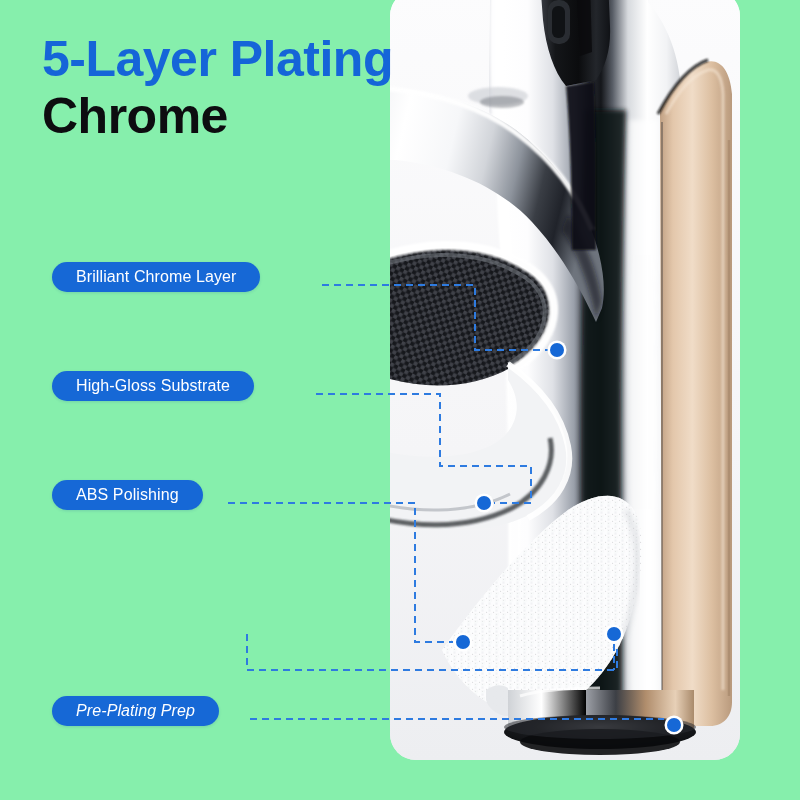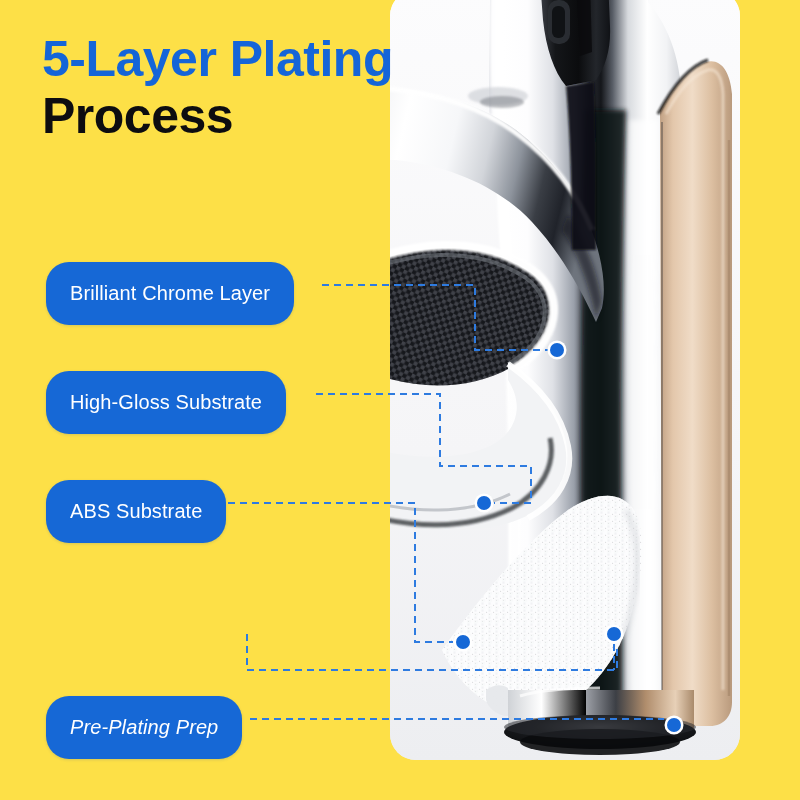--- a/index.html
+++ b/index.html
@@ -5,21 +5,21 @@
 <style>
   html, body {
     margin: 0;
     padding: 0;
     background: #ffffff;
   }
   #stage {
     position: relative;
     width: 800px;
     height: 800px;
-    background: #fde047;
+    background: #86efac;
     overflow: hidden;
     font-family: "Liberation Sans", "DejaVu Sans", sans-serif;
     -webkit-font-smoothing: antialiased;
   }
 
   
   #title-block {
     position: absolute;
     left: 42px;
     top: 34px;
@@ -55,29 +55,29 @@
   #leader-layer {
     position: absolute;
     inset: 0;
     z-index: 30;
     pointer-events: none;
   }
 
   
   .pill {
     position: absolute;
-    left: 46px;
-    height: 63px;
+    left: 52px;
+    height: 30px;
     display: flex;
     align-items: center;
     padding: 0 24px;
     border-radius: 23px;
     background: #1668D6;
     color: #ffffff;
-    font-size: 20px;
+    font-size: 16px;
     font-weight: 500;
     letter-spacing: 0.1px;
     white-space: nowrap;
     box-shadow: 0 1px 3px rgba(20,70,150,0.16);
     z-index: 35;
   }
   #pill-0 { top: 262px; }
   #pill-1 { top: 371px; }
   #pill-2 { top: 480px; }
   #pill-3 { top: 588px; }
@@ -347,29 +347,29 @@
       </g>
       <g>
         <circle cx="674" cy="725" r="9.5" fill="#ffffff"></circle>
         <circle cx="674" cy="725" r="7" fill="#1668D6"></circle>
       </g>
     </g>
   </svg>
 
   <div id="title-block">
     <span class="title-line" id="title-line-1">5-Layer Plating</span>
-    <span class="title-line" id="title-line-2">Process</span>
+    <span class="title-line" id="title-line-2">Chrome</span>
   </div>
 
   <div class="pill" id="pill-0">
     <span>Brilliant Chrome Layer</span>
   </div>
   <div class="pill" id="pill-1">
     <span>High-Gloss Substrate</span>
   </div>
   <div class="pill" id="pill-2">
-    <span>ABS Substrate</span>
+    <span>ABS Polishing</span>
   </div>
   <div class="pill" id="pill-4">
     <span>Pre-Plating Prep</span>
   </div>
 
 </div>
 
 </body></html>

